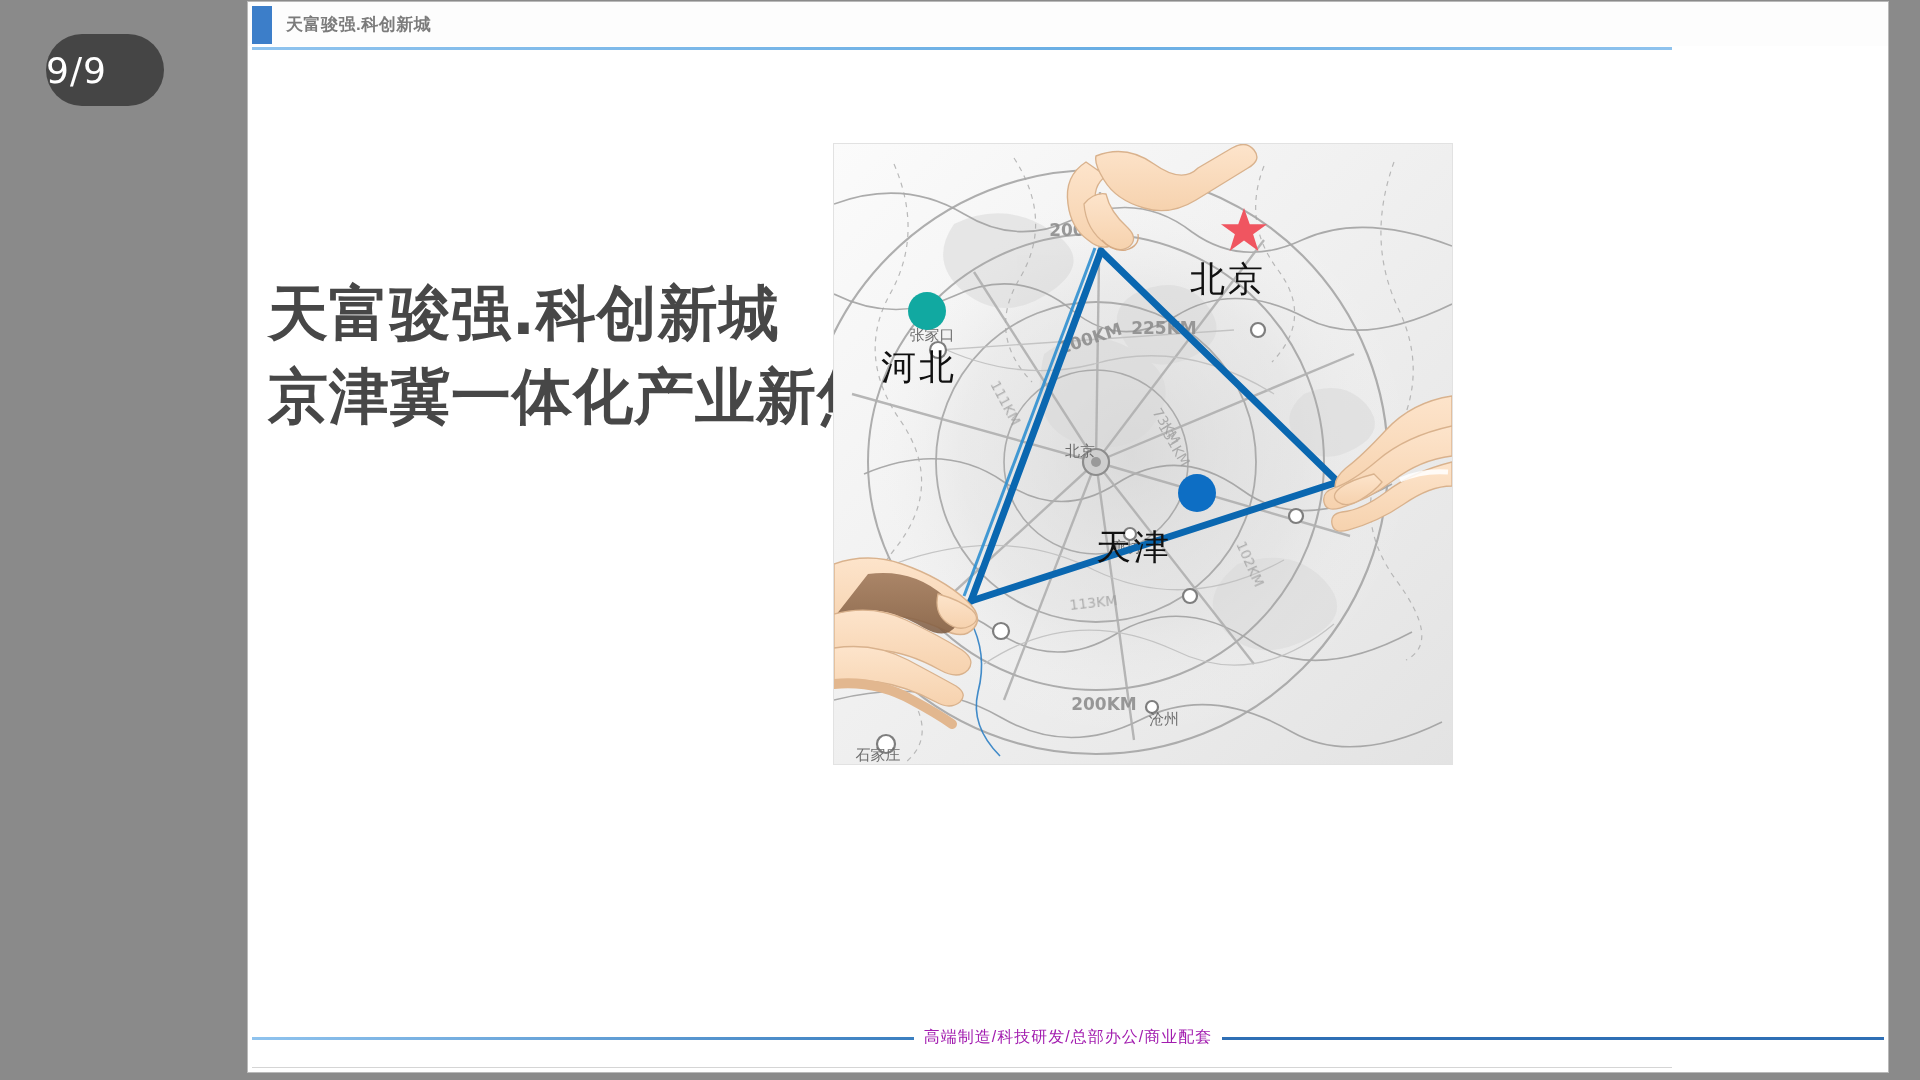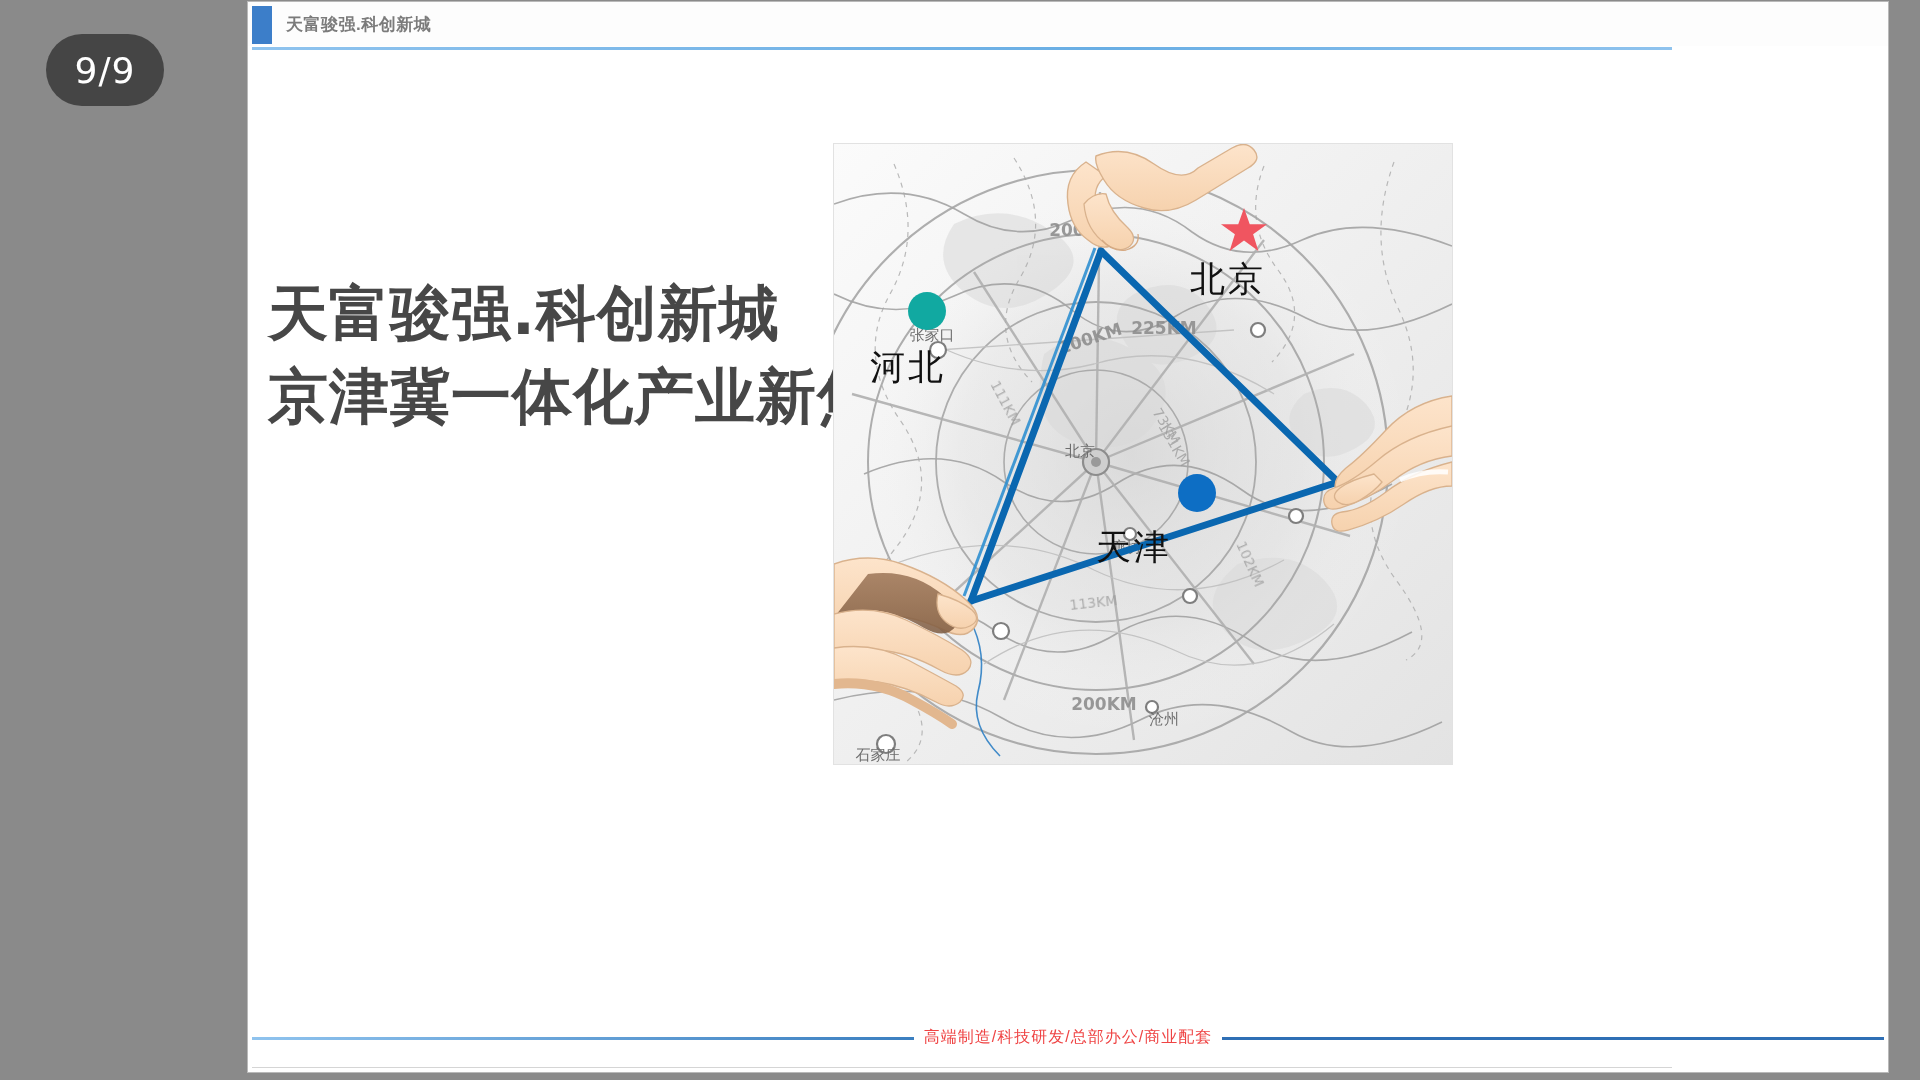--- a/index.html
+++ b/index.html
@@ -25,21 +25,20 @@
     position: absolute;
     left: 46px;
     top: 34px;
     width: 118px;
     height: 72px;
     border-radius: 36px;
     background: #454545;
     color: #ffffff;
     display: flex;
     align-items: center;
-    justify-content: center;
     font-size: 36px;
     letter-spacing: 1px;
     font-family: "DejaVu Sans", sans-serif;
     font-weight: 400;
     user-select: none;
   }
 
   
   #slide {
     position: absolute;
@@ -137,21 +136,21 @@
     position: absolute;
     font-size: 35px;
     color: #111111;
     font-weight: 500;
     letter-spacing: 3px;
     font-family: "DejaVu Sans", "Liberation Sans", sans-serif;
     white-space: nowrap;
   }
 
   #label-beijing { left: 356px; top: 112px; }
-  #label-hebei   { left: 36px;  top: 200px; font-family: Liberation Serif, serif; }
+  #label-hebei   { left: 47px;  top: 200px; font-family: Liberation Serif, serif; }
   #label-tianjin { left: 262px; top: 380px; }
 
   
   .map-dot {
     position: absolute;
     border-radius: 50%;
   }
   #dot-hebei {
     left: 74px; top: 148px;
     width: 38px; height: 38px;
@@ -192,21 +191,21 @@
     flex: 1 1 auto;
   }
   .footer-rule.right {
     background: linear-gradient(to right, #2f6fb5, #2f6fb5);
   }
 
   #footer-text {
     flex: 0 0 auto;
     padding: 0 10px;
     font-size: 16px;
-    color: #ef4444;
+    color: #a21caf;
     letter-spacing: 1px;
     white-space: nowrap;
     transform: translateY(-1px);
   }
 
   #footer-bottom-edge {
     position: absolute;
     left: 4px;
     bottom: 4px;
     width: 1420px;

